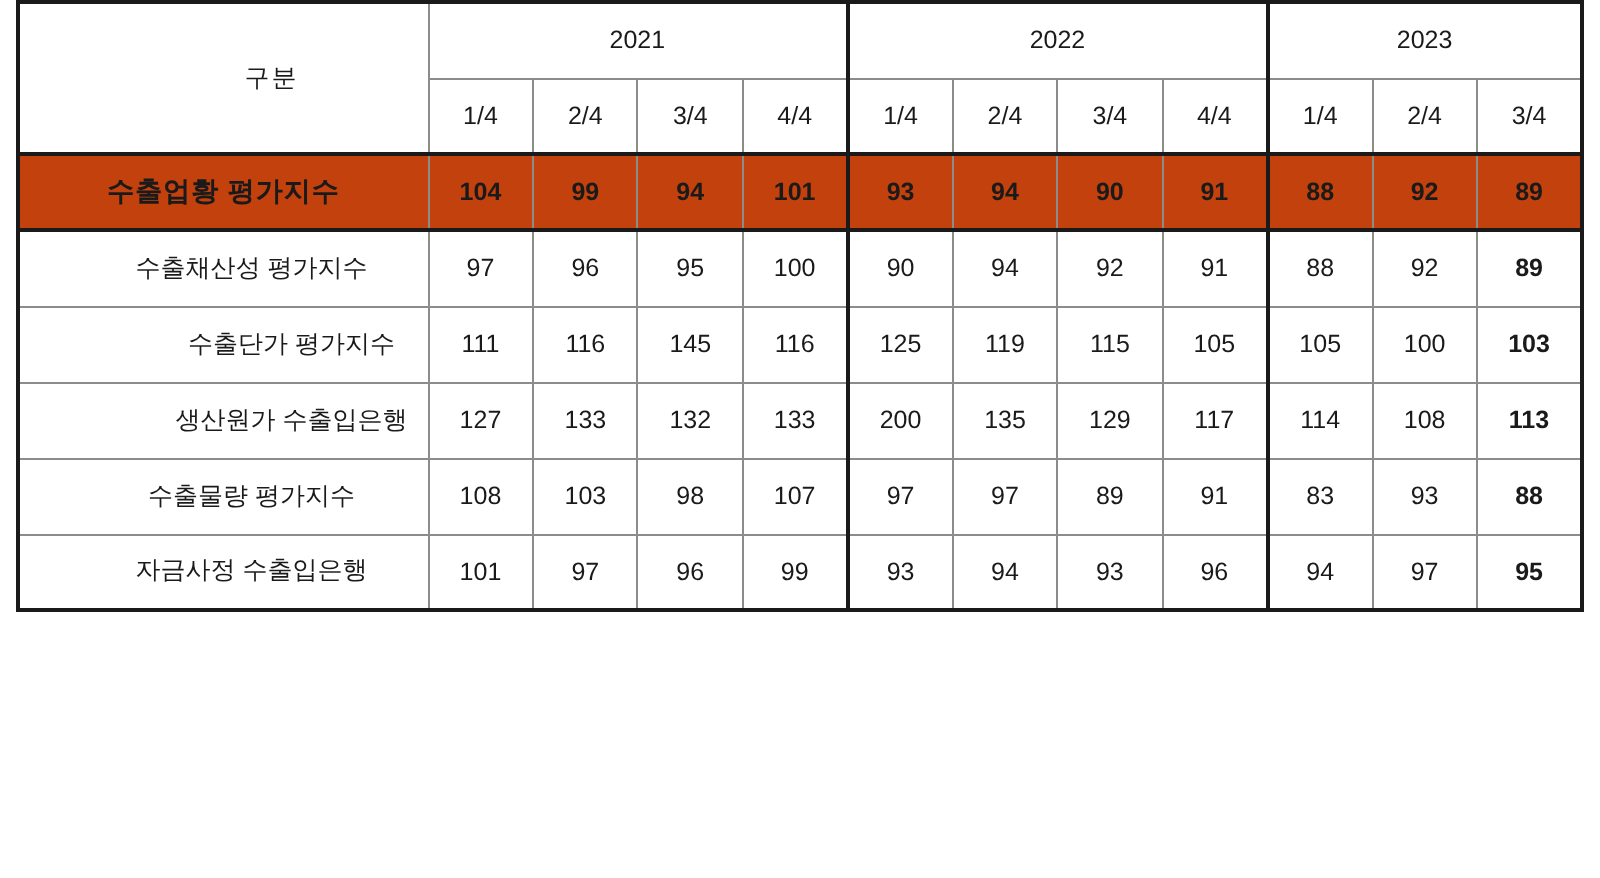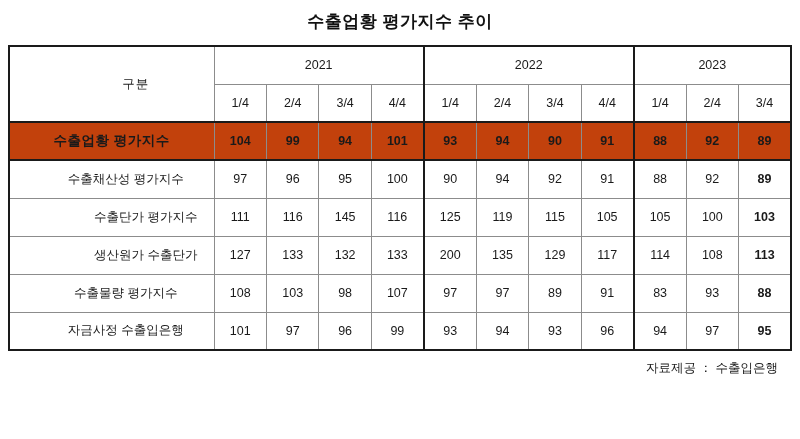--- a/index.html
+++ b/index.html
@@ -100,21 +100,20 @@
     font-size: 12.5px;
     margin-top: 9px;
     padding-right: 14px;
     color: #1a1a1a;
   }
 </style>
 </head>
 <body>
 
 <div class="page">
-  <div class="title">수출업황 평가지수 추이</div>
 
   <table class="data">
     <thead>
       <tr class="thead-row">
           <th class="gubun label lvl0 head-bottom" rowspan="2" style="width: 205px; padding-left: 48px;">구분</th>
           <th class="year-cell" colspan="4">2021</th>
           <th class="year-cell grp-start" colspan="4">2022</th>
           <th class="year-cell grp-start" colspan="3">2023</th>
         </tr>
       <tr class="thead-row">
@@ -168,21 +167,21 @@
           <td class="val">116</td>
           <td class="val grp-start">125</td>
           <td class="val">119</td>
           <td class="val">115</td>
           <td class="val">105</td>
           <td class="val grp-start">105</td>
           <td class="val">100</td>
           <td class="val last">103</td>
         </tr>
         <tr>
-          <td class="label lvl2">생산원가 수출단가</td>
+          <td class="label lvl2">생산원가 수출입은행</td>
           <td class="val">127</td>
           <td class="val">133</td>
           <td class="val">132</td>
           <td class="val">133</td>
           <td class="val grp-start">200</td>
           <td class="val">135</td>
           <td class="val">129</td>
           <td class="val">117</td>
           <td class="val grp-start">114</td>
           <td class="val">108</td>
@@ -212,14 +211,13 @@
           <td class="val">94</td>
           <td class="val">93</td>
           <td class="val">96</td>
           <td class="val grp-start">94</td>
           <td class="val">97</td>
           <td class="val last">95</td>
         </tr>
       </tbody>
   </table>
 
-  <div class="source">자료제공 ： 수출입은행</div>
 </div>
 
 </body></html>

